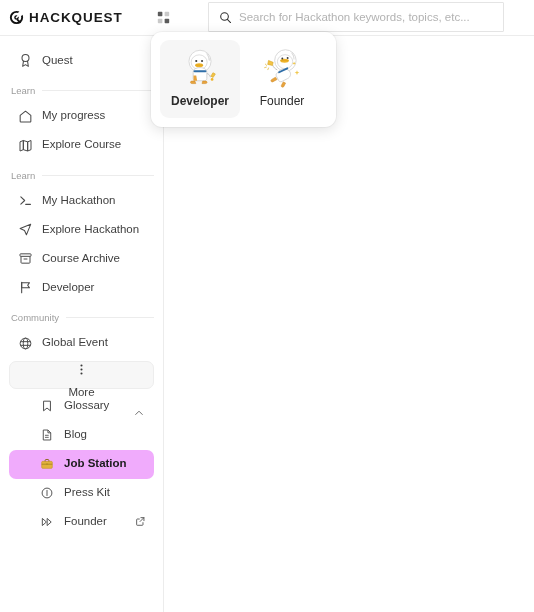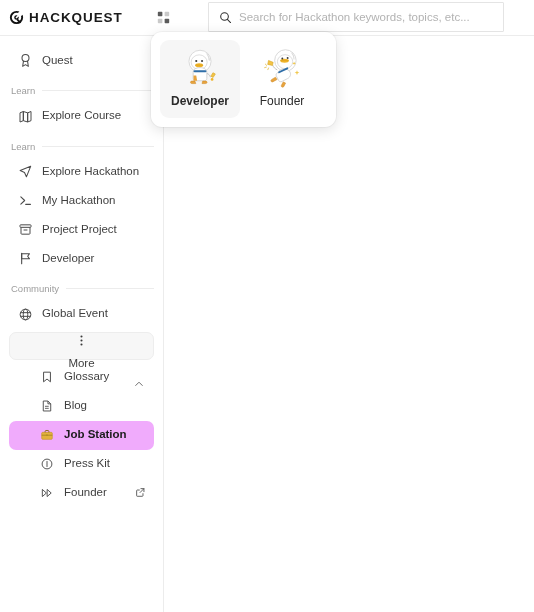--- a/index.html
+++ b/index.html
@@ -162,65 +162,73 @@
         </svg>
       </span>
       <span class="lbl">Quest</span>
     </div>
 
     <div class="section">
       <span class="section-label">Learn</span>
       <span class="section-rule"></span>
     </div>
 
+    <div class="nav-item">
+      <span class="ico">
+        <svg viewBox="0 0 18 18" width="15" height="15">
+          <path d="M2.6 7.6 9 2.6l6.4 5v7.2a.9.9 0 0 1-.9.9H3.5a.9.9 0 0 1-.9-.9z" fill="none" stroke="#4a4a4a" stroke-width="1.25" stroke-linejoin="round"></path>
+        </svg>
+      </span>
+      <span class="lbl">My progress</span>
+    </div>
 
     <div class="nav-item">
       <span class="ico">
         <svg viewBox="0 0 18 18" width="15" height="15">
           <path d="M2.4 4.6 6.4 3v11L2.4 15.6z" fill="none" stroke="#4a4a4a" stroke-width="1.2" stroke-linejoin="round"></path>
           <path d="M6.4 3l5.2 1.6v11L6.4 14z" fill="none" stroke="#4a4a4a" stroke-width="1.2" stroke-linejoin="round"></path>
           <path d="M11.6 4.6 15.6 3v11l-4 1.6z" fill="none" stroke="#4a4a4a" stroke-width="1.2" stroke-linejoin="round"></path>
         </svg>
       </span>
       <span class="lbl">Explore Course</span>
     </div>
 
     <div class="section">
       <span class="section-label">Learn</span>
       <span class="section-rule"></span>
     </div>
 
     <div class="nav-item">
       <span class="ico">
         <svg viewBox="0 0 18 18" width="15" height="15">
-          <path d="M15.2 2.8 2.6 7.9l5.2 2.3 2.3 5.2z" fill="none" stroke="#4a4a4a" stroke-width="1.25" stroke-linejoin="round"></path>
-        </svg>
-      </span>
-      <span class="lbl">Explore Hackathon</span>
-    </div>
-
-    <div class="nav-item">
-      <span class="ico">
-        <svg viewBox="0 0 18 18" width="15" height="15">
           <polyline points="3.4,4.6 8,9 3.4,13.4" fill="none" stroke="#4a4a4a" stroke-width="1.3" stroke-linecap="round" stroke-linejoin="round"></polyline>
           <line x1="9.2" y1="13.6" x2="15" y2="13.6" stroke="#4a4a4a" stroke-width="1.3" stroke-linecap="round"></line>
         </svg>
       </span>
       <span class="lbl">My Hackathon</span>
+    </div>
+
+    <div class="nav-item">
+      <span class="ico">
+        <svg viewBox="0 0 18 18" width="15" height="15">
+          <path d="M15.2 2.8 2.6 7.9l5.2 2.3 2.3 5.2z" fill="none" stroke="#4a4a4a" stroke-width="1.25" stroke-linejoin="round"></path>
+        </svg>
+      </span>
+      <span class="lbl">Explore Hackathon</span>
     </div>
 
     <div class="nav-item">
       <span class="ico">
         <svg viewBox="0 0 18 18" width="15" height="15">
           <rect x="2.4" y="3.4" width="13.2" height="3" rx="0.7" fill="none" stroke="#4a4a4a" stroke-width="1.2"></rect>
           <path d="M3.6 6.6v7.2c0 .5.4.8.8.8h9.2c.45 0 .8-.35.8-.8V6.6" fill="none" stroke="#4a4a4a" stroke-width="1.2"></path>
           <line x1="7.2" y1="9.6" x2="10.8" y2="9.6" stroke="#4a4a4a" stroke-width="1.2" stroke-linecap="round"></line>
         </svg>
       </span>
-      <span class="lbl">Project Project</span>
+      <span class="lbl">Course Archive</span>
     </div>
 
     <div class="nav-item">
       <span class="ico">
         <svg viewBox="0 0 18 18" width="15" height="15">
           <path d="M4.4 2.8v12.4" fill="none" stroke="#4a4a4a" stroke-width="1.3" stroke-linecap="round"></path>
           <path d="M4.4 3.2h9.4l-2.2 3.1 2.2 3.1H4.4z" fill="none" stroke="#4a4a4a" stroke-width="1.25" stroke-linejoin="round"></path>
         </svg>
       </span>
       <span class="lbl">Developer</span>

